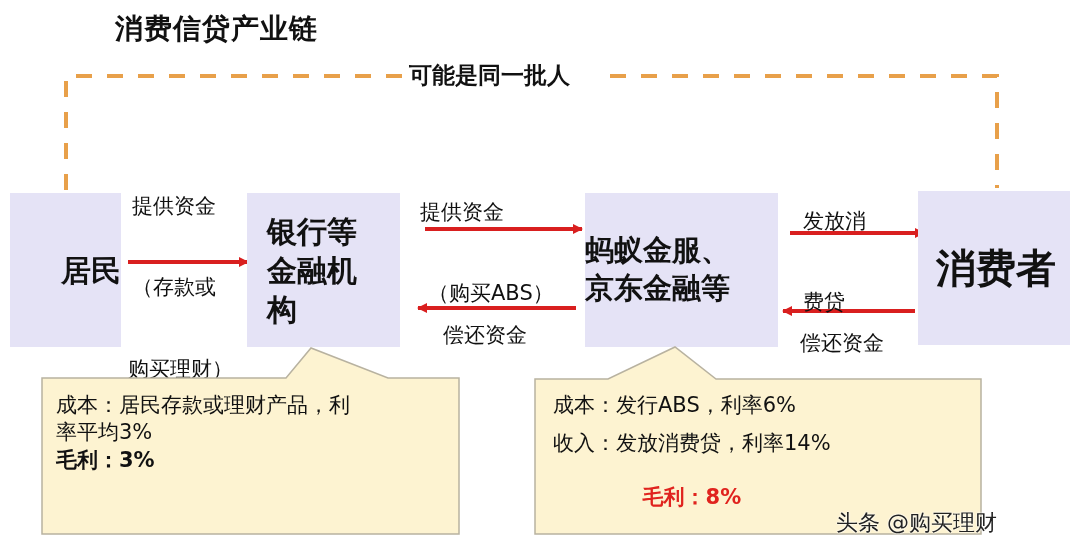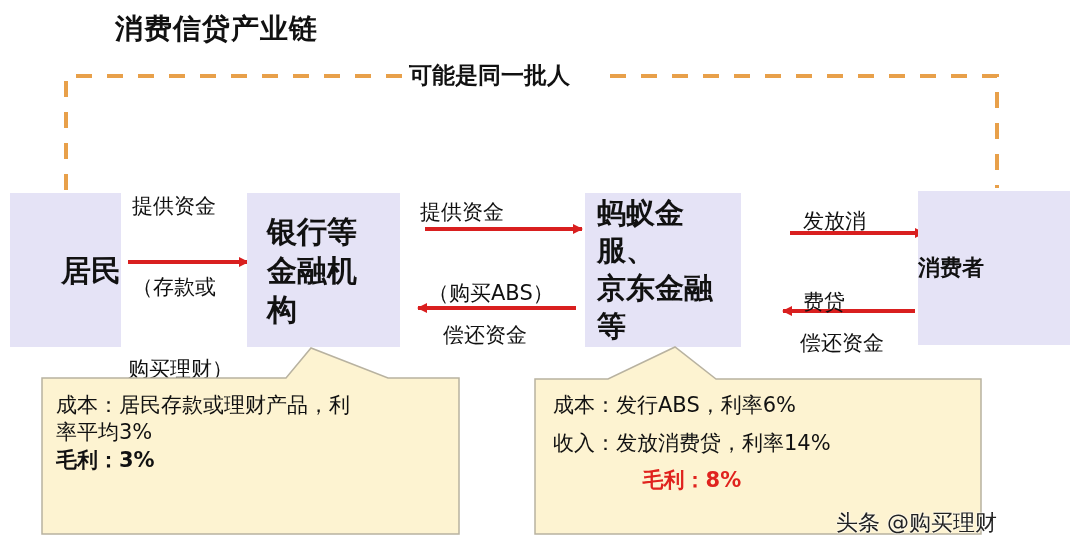--- a/index.html
+++ b/index.html
@@ -52,28 +52,28 @@
 </div>
 
 <div class="abs node" style="left:247px; top:193px; width:153px; height:154px; padding-left:20px; font-size:30px;">
   <div>
     <span>银行等</span>
     <span>金融机</span>
     <span>构</span>
   </div>
 </div>
 
-<div class="abs node" style="left:585px; top:193px; width:156px; height:154px; padding-left:12px; font-size:29px;">
+<div class="abs node" style="left:585px; top:193px; width:193px; height:154px; font-size:29px;">
   <div>
     <span>蚂蚁金服、</span>
     <span>京东金融等</span>
   </div>
 </div>
 
-<div class="abs node" style="left:918px; top:191px; width:152px; height:154px; font-size:22px;">
+<div class="abs node" style="left:918px; top:191px; width:152px; height:154px; padding-left:18px; font-size:40px;">
   <span>消费者</span>
 </div>
 
 <div class="abs edge-label" style="left:130px; top:138px;">
   <div style="padding-left:2px;">提供资金</div>
   <div style="padding-left:2px;">（存款或</div>
   <div style="margin-left:-2px;">购买理财）</div>
 </div>
 
 <div class="abs edge-label" style="left:420px; top:144px;">
@@ -96,17 +96,17 @@
 </svg>
 
 <div class="abs" style="left:56px; top:392px;">
   <div class="cl">成本：居民存款或理财产品，利</div>
   <div class="cl">率平均3%</div>
   <div class="cl bold">毛利：3%</div>
 </div>
 
 <div class="abs" style="left:553px; top:392px;">
   <div class="cl" style="margin-bottom:11px;">成本：发行ABS，利率6%</div>
-  <div class="cl" style="margin-bottom:9px;">收入：发放消费贷，利率14%</div>
+  <div class="cl" style="margin-bottom:26px;">收入：发放消费贷，利率14%</div>
   <div class="cl bold red">毛利：8%</div>
 </div>
 
 <div class="abs watermark">头条 @购买理财</div>
 
 </body></html>

